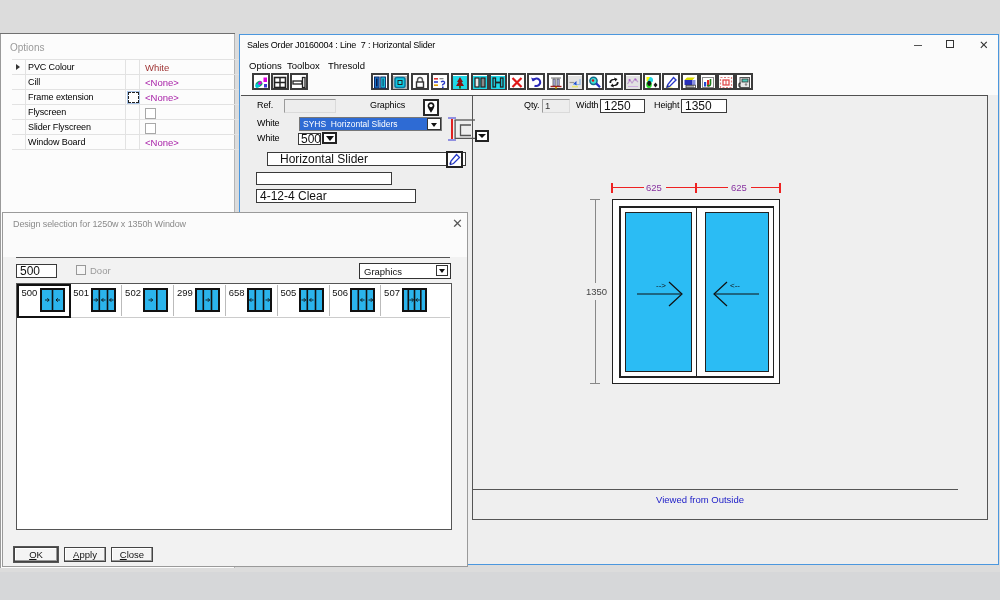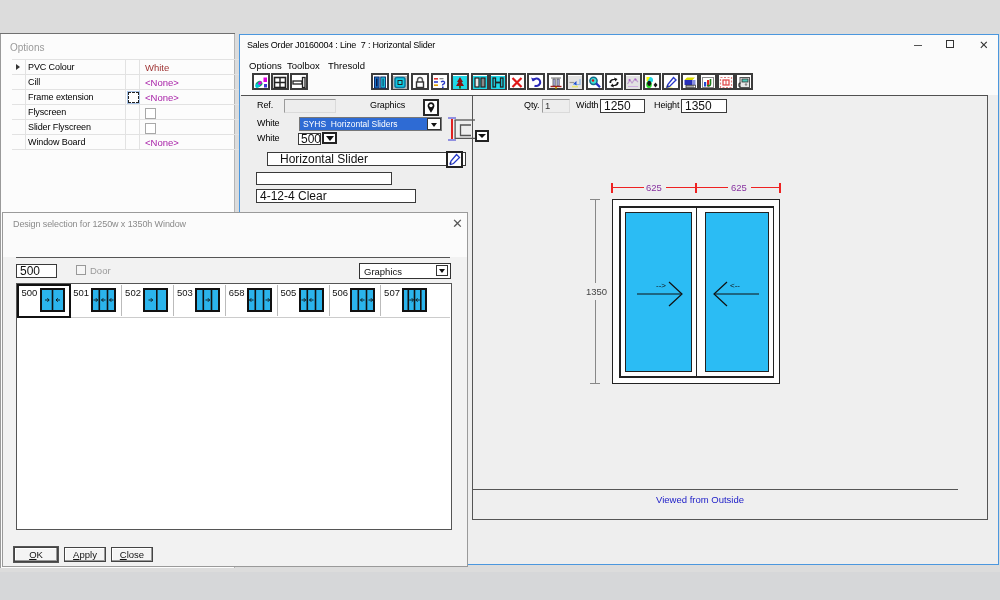--- a/index.html
+++ b/index.html
@@ -310,21 +310,21 @@
           <path d="M18.5 12 h4 m-4 0 m1.8 -1.8 l-1.8 1.8 l1.8 1.8" stroke="#111" stroke-width="0.9" fill="none"></path>
         </svg></div>
       <div class="a" style="left: 104.3px; top: 1px; width: 1px; height: 31px; background: rgb(187, 187, 187);"></div>
       <div class="a" style="left: 108.1px; top: 3px; font-size: 9.5px; color: rgb(17, 17, 17);">502</div>
       <div class="a" style="left: 126.1px; top: 4px; width: 25px; height: 24px;"><svg width="25" height="24">
           <rect x="1" y="1" width="23" height="22" fill="#2bb4ec" stroke="#111" stroke-width="2"></rect>
           <path d="M13.8 2 V22" stroke="#111" stroke-width="1.6"></path>
           <path d="M5.5 12 h4 m-1.6 -1.8 l1.8 1.8 l-1.8 1.8" stroke="#111" stroke-width="0.9" fill="none"></path>
         </svg></div>
       <div class="a" style="left: 156.1px; top: 1px; width: 1px; height: 31px; background: rgb(187, 187, 187);"></div>
-      <div class="a" style="left: 159.9px; top: 3px; font-size: 9.5px; color: rgb(17, 17, 17);">503</div>
+      <div class="a" style="left: 159.9px; top: 3px; font-size: 9.5px; color: rgb(17, 17, 17);">299</div>
       <div class="a" style="left: 177.9px; top: 4px; width: 25px; height: 24px;"><svg width="25" height="24">
           <rect x="1" y="1" width="23" height="22" fill="#2bb4ec" stroke="#111" stroke-width="2"></rect>
           <path d="M8.3 2 V22" stroke="#111" stroke-width="1.6"></path>
           <path d="M16.5 2 V22" stroke="#111" stroke-width="1.6"></path>
           <path d="M10.5 12 h4 m-1.6 -1.8 l1.8 1.8 l-1.8 1.8" stroke="#111" stroke-width="0.9" fill="none"></path>
         </svg></div>
       <div class="a" style="left: 207.9px; top: 1px; width: 1px; height: 31px; background: rgb(187, 187, 187);"></div>
       <div class="a" style="left: 211.7px; top: 3px; font-size: 9.5px; color: rgb(17, 17, 17);">658</div>
       <div class="a" style="left: 229.7px; top: 4px; width: 25px; height: 24px;"><svg width="25" height="24">
           <rect x="1" y="1" width="23" height="22" fill="#2bb4ec" stroke="#111" stroke-width="2"></rect>

